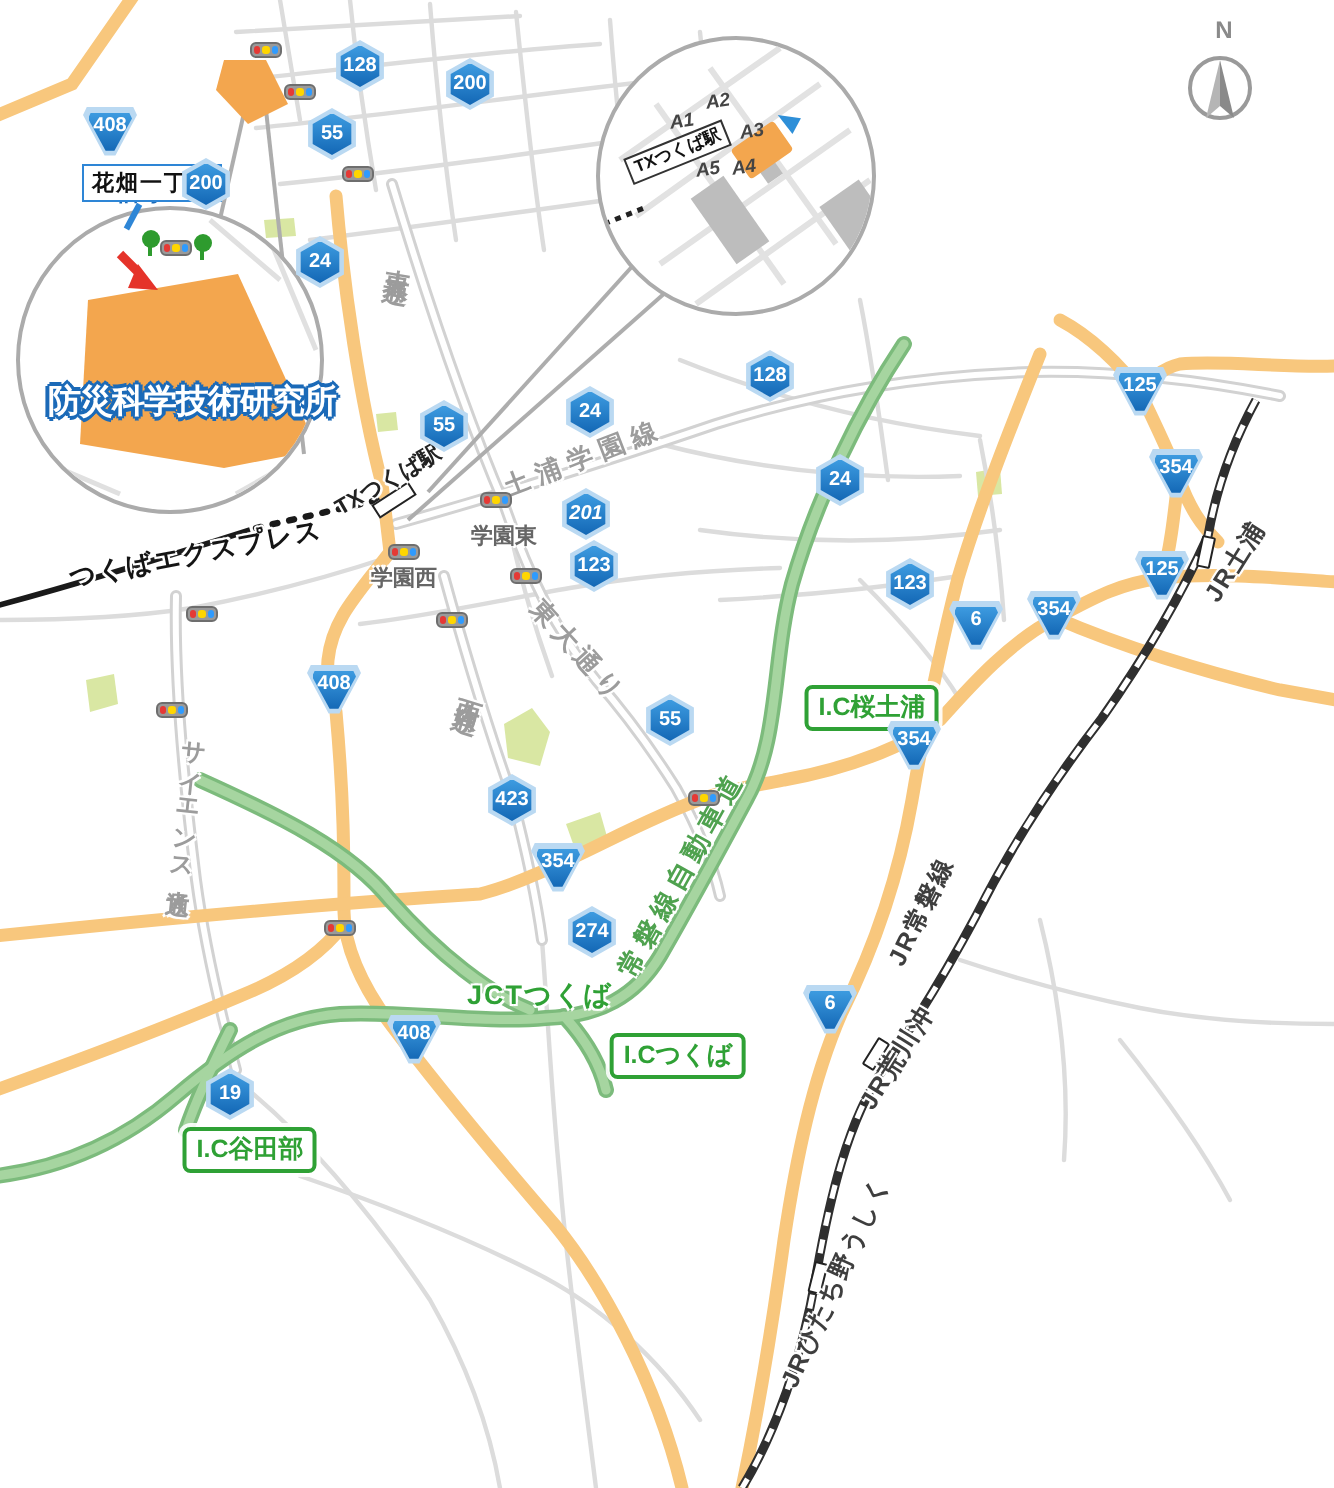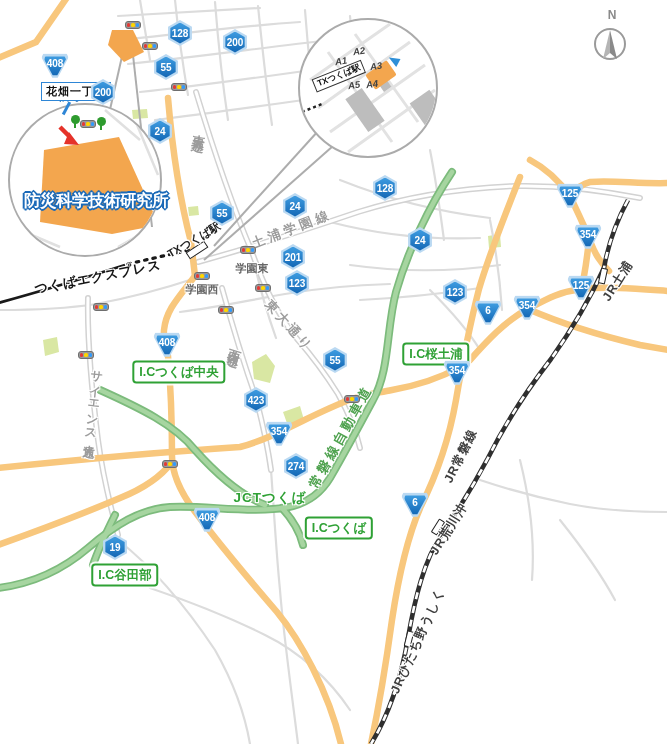--- a/index.html
+++ b/index.html
@@ -305,21 +305,20 @@
   <div class="lbl road vert halo" style="left:93px;top:407px;--r:6deg;font-size:12px;letter-spacing:1px;">サイエンス大通り</div>
   <div class="lbl txname halo" style="left:98px;top:277px;--r:-11deg;">つくばエクスプレス</div>
   <div class="lbl greenroad halo" style="left:341px;top:437px;--r:-61deg;">常磐線自動車道</div>
   <div class="lbl rail halo" style="left:461px;top:456px;--r:-64deg;">JR常磐線</div>
   <div class="lbl rail halo" style="left:618px;top:281px;--r:-58deg;">JR土浦</div>
   <div class="lbl rail halo" style="left:449px;top:529px;--r:-58deg;">JR荒川沖</div>
   <div class="lbl rail halo" style="left:418px;top:641px;--r:-66deg;">JRひたち野うしく</div>
   <div class="lbl stn halo" style="left:194px;top:240px;--r:-30deg;">TXつくば駅</div>
   <div class="lbl jct halo" style="left:270px;top:498px;">JCTつくば</div>
 
-  <div class="icbox" style="left:146px;top:372px;">I.Cつくば中央</div>
   <div class="icbox" style="left:403px;top:354px;">I.C桜土浦</div>
   <div class="icbox" style="left:306px;top:528px;">I.Cつくば</div>
   <div class="icbox" style="left:92px;top:575px;">I.C谷田部</div>
 
   <div class="badge hex" style="left:180px;top:33px;">
       <div class="shape">
         <div class="core"></div>
         <span>128</span>
       </div>
     </div>
@@ -358,21 +357,21 @@
         <div class="core"></div>
         <span>24</span>
       </div>
     </div>
   <div class="badge hex" style="left:385px;top:188px;">
       <div class="shape">
         <div class="core"></div>
         <span>128</span>
       </div>
     </div>
-  <div class="badge hex" style="left:293px;top:257px;">
+  <div class="badge hex" style="left:293px;top:257px;font-style:italic;">
       <div class="shape">
         <div class="core"></div>
         <span>201</span>
       </div>
     </div>
   <div class="badge hex" style="left:297px;top:283px;">
       <div class="shape">
         <div class="core"></div>
         <span>123</span>
       </div>

